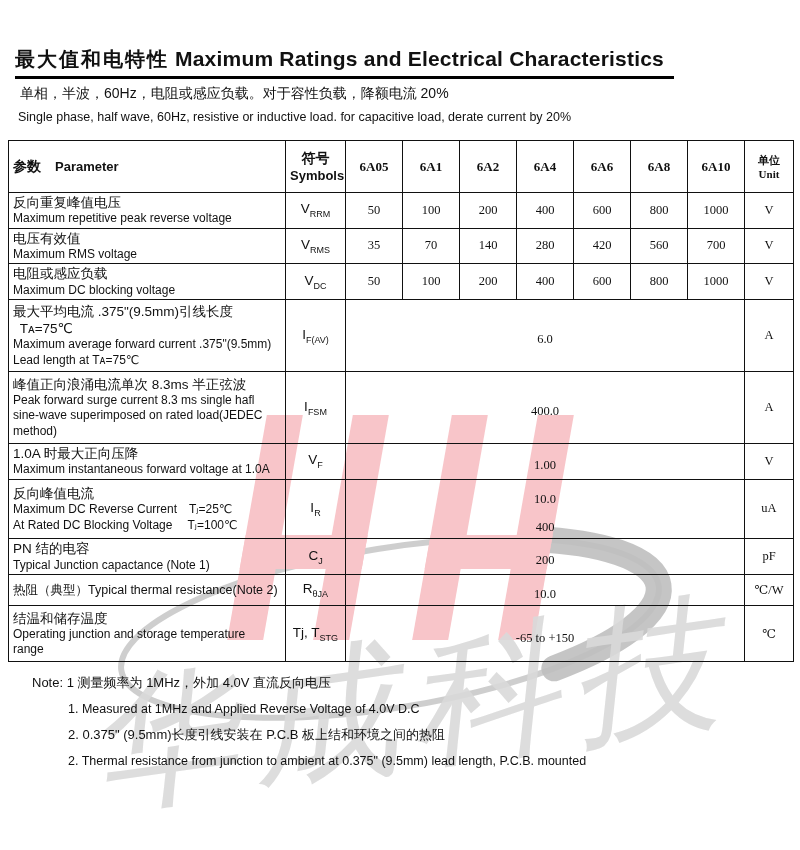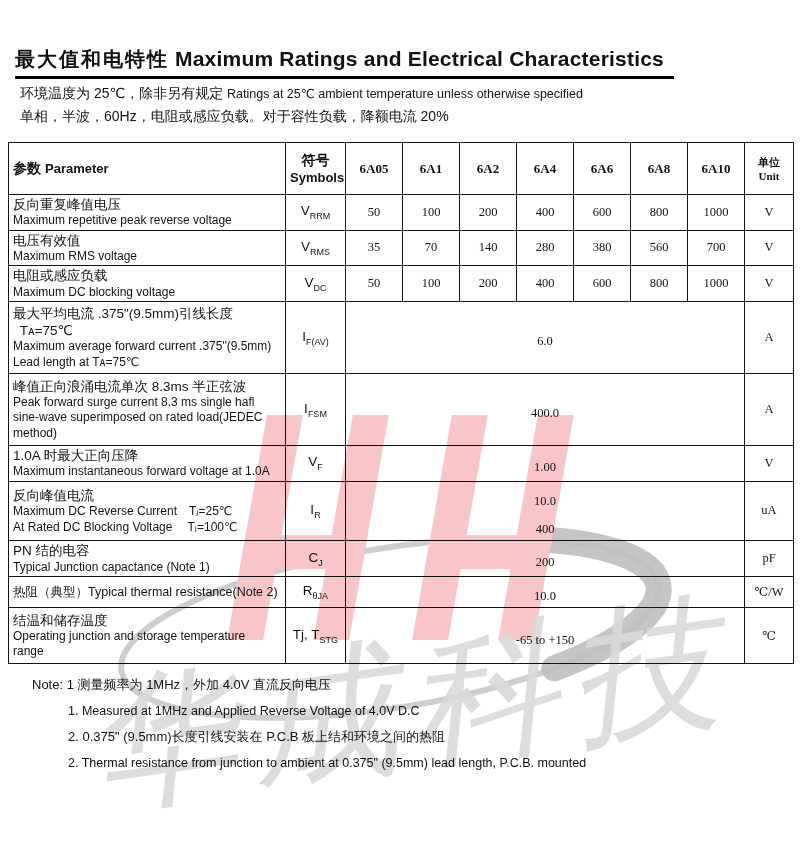--- a/index.html
+++ b/index.html
@@ -56,21 +56,21 @@
   table.ratings tr.r5 { height:35px; }
   table.ratings tr.r6 { height:53px; }
   table.ratings tr.r7 { height:35px; }
   table.ratings tr.r8 { height:22px; }
   table.ratings tr.r9 { height:56px; }
 
   th .hz { display:block; font-size:14px; font-weight:bold; }
   th .he { display:block; font-size:13px; font-weight:bold; }
   th.c-param { text-align:left; padding-left:8px; }
   th.c-param .hz, th.c-param .he { display:inline; }
-  th.c-param .he { margin-left:4px; }
+  th.c-param .he { margin-left:14px; }
   th.c-part { font-family:"Liberation Serif","DejaVu Serif",serif; font-size:13px; font-weight:bold; }
   th.c-unit { font-family:"Liberation Serif","DejaVu Serif",serif; }
   th.c-unit .hz, th.c-unit .he { font-size:11px; font-family:"Liberation Serif","DejaVu Serif",serif; }
 
   td.param { text-align:left; padding-left:6px; }
   td.param .ln { display:block; white-space:nowrap; line-height:1.28; }
   td.param .ln.zh { font-size:13.5px; }
   td.param .ln.en { font-size:12px; }
   tr.r8 td.param .ln { font-size:12.5px; }
 
@@ -113,22 +113,22 @@
     <text x="95" y="800" font-size="148" fill="#dadada" opacity="0.9" font-style="italic" letter-spacing="14" transform="rotate(-8 95 800)">华成科技</text>
   </svg>
 
   <div class="content">
 
     <div class="title-wrap">
       <h1 class="page-title"><span class="t-zh">最大值和电特性</span> <span class="t-en">Maximum Ratings and Electrical Characteristics</span></h1>
     </div>
 
     <div class="conditions">
-      <p class="cond1"><span class="zh">环境温度为 25℃，除非另有规定</span> <span class="en">Ratings at 25℃ ambient temperature unless otherwise specified</span></p>
       <p class="cond2">单相，半波，60Hz，电阻或感应负载。对于容性负载，降额电流 20%</p>
+      <p class="cond3">Single phase, half wave, 60Hz, resistive or inductive load. for capacitive load, derate current by 20%</p>
     </div>
 
     <table class="ratings">
       <colgroup>
         <col style="width:277px">
           <col style="width:60px">
         <col style="width:57px">
           <col style="width:57px">
           <col style="width:57px">
         <col style="width:57px">
@@ -176,21 +176,21 @@
           <tr class="r1">
             <td class="param">
               <span class="ln zh">电压有效值</span>
               <span class="ln en">Maximum RMS voltage</span>
             </td>
             <td class="sym"><span>V</span><sub>RMS</sub></td>
             <td class="val">35</td>
             <td class="val">70</td>
             <td class="val">140</td>
             <td class="val">280</td>
-            <td class="val">380</td>
+            <td class="val">420</td>
             <td class="val">560</td>
             <td class="val">700</td>
             <td class="unit">V</td>
           </tr>
           <tr class="r2">
             <td class="param">
               <span class="ln zh">电阻或感应负载</span>
               <span class="ln en">Maximum DC blocking voltage</span>
             </td>
             <td class="sym"><span>V</span><sub>DC</sub></td>

